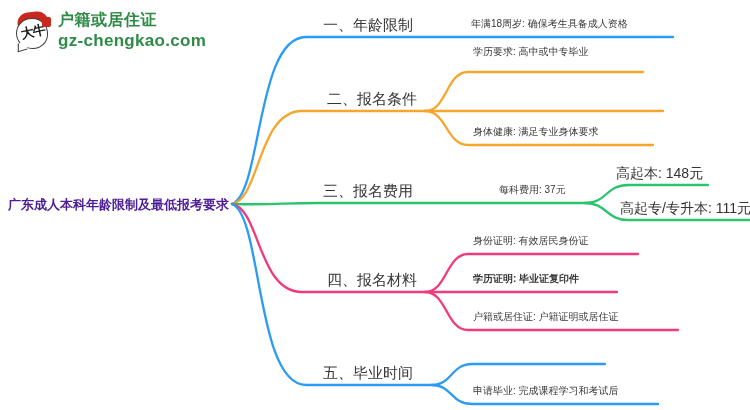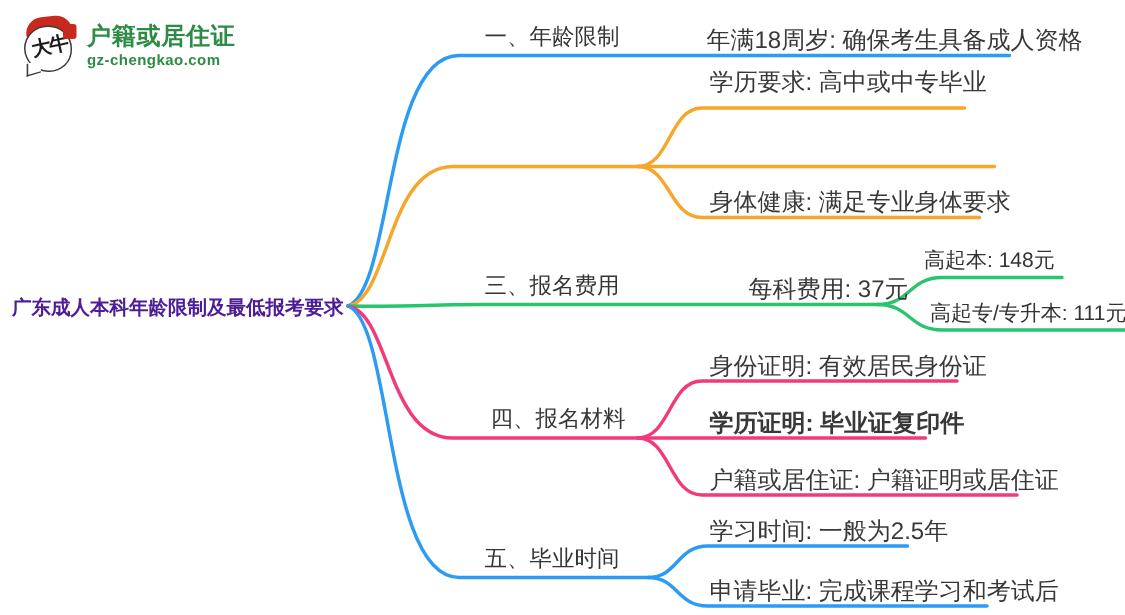--- a/index.html
+++ b/index.html
@@ -6,21 +6,21 @@
   .stage{
     position:relative;width:750px;height:410px;overflow:hidden;background:#fff;
     font-family:"Liberation Sans","DejaVu Sans",sans-serif;
   }
   svg.wires{position:absolute;left:0;top:0;}
   .ln{fill:none;stroke-width:2.3;stroke-linecap:round;stroke-linejoin:round;}
 
   .label{position:absolute;white-space:nowrap;color:#3a3a3a;line-height:1.25;}
   .root{font-size:13px;font-weight:bold;color:#4c1d95;letter-spacing:0;}
   .n1{font-size:15px;color:#353535;}
-  .n2{font-size:16px;color:#383838;}
+  .n2{font-size:10px;color:#383838;}
   .n3{font-size:14px;color:#333;}
 
   
   .logo{position:absolute;left:14px;top:10px;display:flex;align-items:center;gap:7px;cursor:pointer;}
   .logo-icon{position:relative;width:37px;height:40px;}
   .bubble{
     position:absolute;left:2px;top:7px;width:30px;height:29px;background:#fff;
     border:1.6px solid #3c3c3c;border-radius:50% 50% 48% 52%;
   }
   .cap{
@@ -34,21 +34,21 @@
     position:absolute;left:6px;top:12px;width:26px;text-align:center;
     font-family:"Liberation Serif","DejaVu Serif",serif;
     font-size:13px;font-weight:bold;color:#1c1c1c;transform:rotate(-12deg);letter-spacing:-1px;
   }
   .tail{
     position:absolute;left:4px;bottom:0px;width:8px;height:8px;background:#fff;
     border-left:1.6px solid #3c3c3c;border-bottom:1.6px solid #3c3c3c;
     transform:skew(-18deg) rotate(-18deg);
   }
   .site-name{font-size:16px;font-weight:bold;color:var(--c-logo,#2e8b46);letter-spacing:0.5px;}
-  .site-domain{font-size:10px;font-weight:bold;color:var(--c-logo,#2e8b46);letter-spacing:0.3px;}
+  .site-domain{font-size:17px;font-weight:bold;color:var(--c-logo,#2e8b46);letter-spacing:0.3px;}
 </style>
 </head>
 <body>
 
 <div class="stage">
 
   <svg class="wires" width="750" height="410" viewBox="0 0 750 410">
 
     <path class="ln" style="stroke:var(--c-blue)" d="M232,204 C262,193 256,37 306,37 L673,37"></path>
 
@@ -79,30 +79,30 @@
     </div>
     <div class="logo-text">
       <div class="site-name">户籍或居住证</div>
       <div class="site-domain">gz-chengkao.com</div>
     </div>
   </div>
 
   <div class="label root" style="left:8px;top:197px;">广东成人本科年龄限制及最低报考要求</div>
 
   <div class="label n1" style="left:323px;top:16px;">一、年龄限制</div>
+  <div class="label n1" style="left:327px;top:90px;">二、报名条件</div>
   <div class="label n1" style="left:323px;top:182px;">三、报名费用</div>
   <div class="label n1" style="left:327px;top:271px;text-align:center;">四、报名材料</div>
   <div class="label n1" style="left:323px;top:364px;">五、毕业时间</div>
 
   <div class="label n2" style="left:471px;top:18px;">年满18周岁: 确保考生具备成人资格</div>
   <div class="label n2" style="left:473px;top:46px;">学历要求: 高中或中专毕业</div>
   <div class="label n2" style="left:473px;top:126px;">身体健康: 满足专业身体要求</div>
   <div class="label n2" style="left:475px;top:184px;margin-left:24px;">每科费用: 37元</div>
   <div class="label n2" style="left:473px;top:235px;">身份证明: 有效居民身份证</div>
   <div class="label n2" style="left:473px;top:273px;font-weight:bold;">学历证明: 毕业证复印件</div>
   <div class="label n2" style="left:473px;top:311px;">户籍或居住证: 户籍证明或居住证</div>
-  <div class="label n2" style="left:473px;top:345px;">学习时间: 一般为2.5年</div>
   <div class="label n2" style="left:473px;top:385px;">申请毕业: 完成课程学习和考试后</div>
 
   <div class="label n3" style="left:616px;top:165px;">高起本: 148元</div>
   <div class="label n3" style="left:620px;top:200px;">高起专/专升本: 111元</div>
 
 </div>
 
 </body></html>

